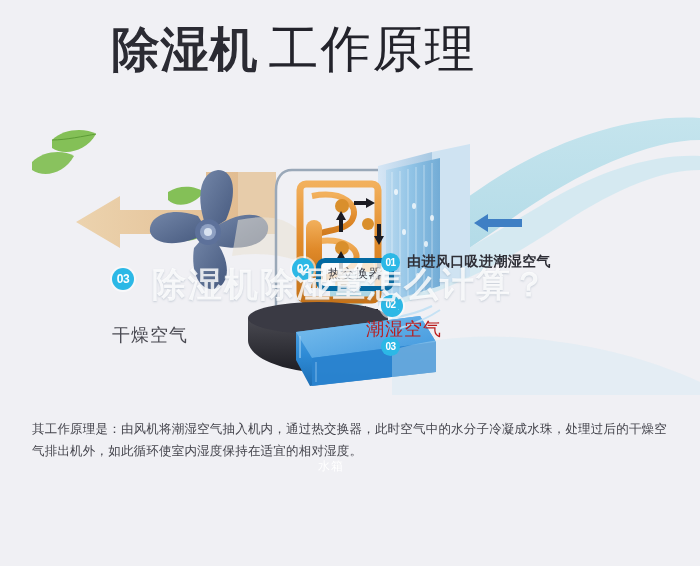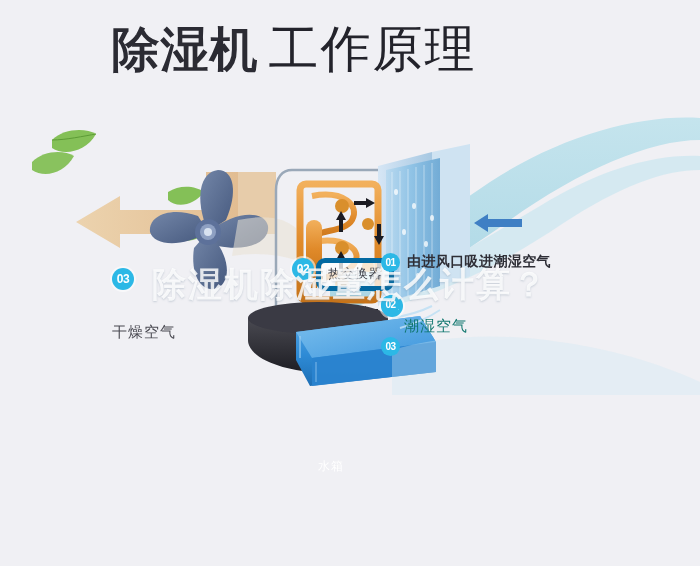--- a/index.html
+++ b/index.html
@@ -75,26 +75,26 @@
     box-shadow: 0 0 0 2px rgba(255,255,255,0.55);
   }
   .badge-01 { left: 381px; top: 185px; }
   .badge-02 { left: 292px; top: 148px; }
   .badge-03 { left: 112px; top: 158px; }
 
   
   .diag-label {
     position: absolute;
     color: #3c3c44;
-    font-size: 15px;
+    font-size: 18px;
     white-space: nowrap;
     letter-spacing: 1px;
   }
   .label-dry  { left: 112px; top: 213px; color: #4a4a52; }
-  .label-wet  { left: 404px; top: 207px; color: #0f766e; }
+  .label-wet  { left: 366px; top: 207px; color: #b91c1c; }
   .label-tank {
     left: 318px; top: 348px;
     color: #ffffff;
     font-size: 12px;
     letter-spacing: 1px;
   }
   .callout {
     position: absolute;
     left: 316px; top: 148px;
     padding: 2px 7px 3px 7px;
@@ -371,15 +371,16 @@
       <span class="step-badge">02</span>
     </div>
     <div class="step">
       <span class="step-badge">03</span>
     </div>
   </div>
 
   <div class="watermark">除湿机除湿量怎么计算？</div>
 
   <div class="body-copy">
+    <p class="para">其工作原理是：由风机将潮湿空气抽入机内，通过热交换器，此时空气中的水分子冷凝成水珠，处理过后的干燥空气排出机外，如此循环使室内湿度保持在适宜的相对湿度。</p>
   </div>
 
 </div>
 
 </body></html>

